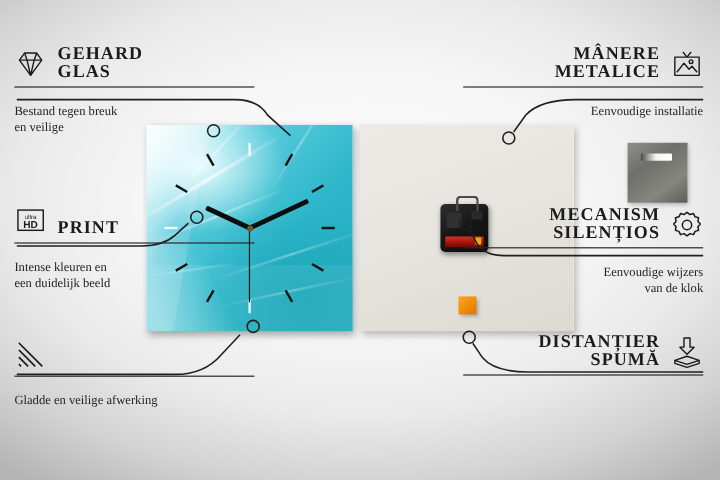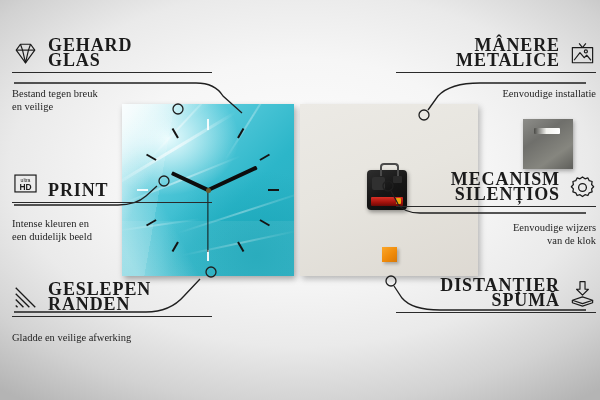--- a/index.html
+++ b/index.html
@@ -205,40 +205,40 @@
     width: 600px; height: 400px;
     pointer-events: none;
   }
 
   
   .feature {
     position: absolute;
     width: 200px;
   }
   .feature.left  { left: 12px;  text-align: left; }
-  .feature.right { right: 4px; text-align: right; }
+  .feature.right { right: 14px; text-align: right; }
 
   .feat-head {
     display: flex;
     align-items: center;
     gap: 9px;
   }
   .feature.right .feat-head { flex-direction: row-reverse; }
 
   .feat-icon {
     flex: 0 0 auto;
     width: 27px;
     height: 27px;
     color: #1a1a1a;
   }
   .feat-icon svg { display: block; width: 27px; height: 27px; }
 
   .feat-title {
     font-family: "Liberation Serif", serif;
-    font-size: 18px;
+    font-size: 15px;
     font-weight: bold;
     letter-spacing: 0.9px;
     line-height: 15px;
     color: #1b1b1b;
     text-transform: uppercase;
   }
 
   .feat-rule {
     height: 1px;
     background: #2a2a2a;
@@ -389,24 +389,20 @@
       <span class="feat-icon">
         <svg viewBox="0 0 32 32">
           <g stroke="currentColor" stroke-width="1.6" stroke-linecap="square">
             <path d="M5 5 L27 27"></path>
             <path d="M5 12 L20 27"></path>
             <path d="M5 19 L13 27"></path>
             <path d="M5 26 L6 27"></path>
           </g>
         </svg>
       </span>
-      <span class="feat-title">
-        <span>GESLEPEN</span><br>
-        <span>RANDEN</span>
-      </span>
     </div>
     <div class="feat-rule"></div>
     <div class="feat-desc">
       <span>Gladde en veilige afwerking</span>
     </div>
   </div>
 
   <div class="feature right f-manere">
     <div class="feat-head">
       <span class="feat-icon">

